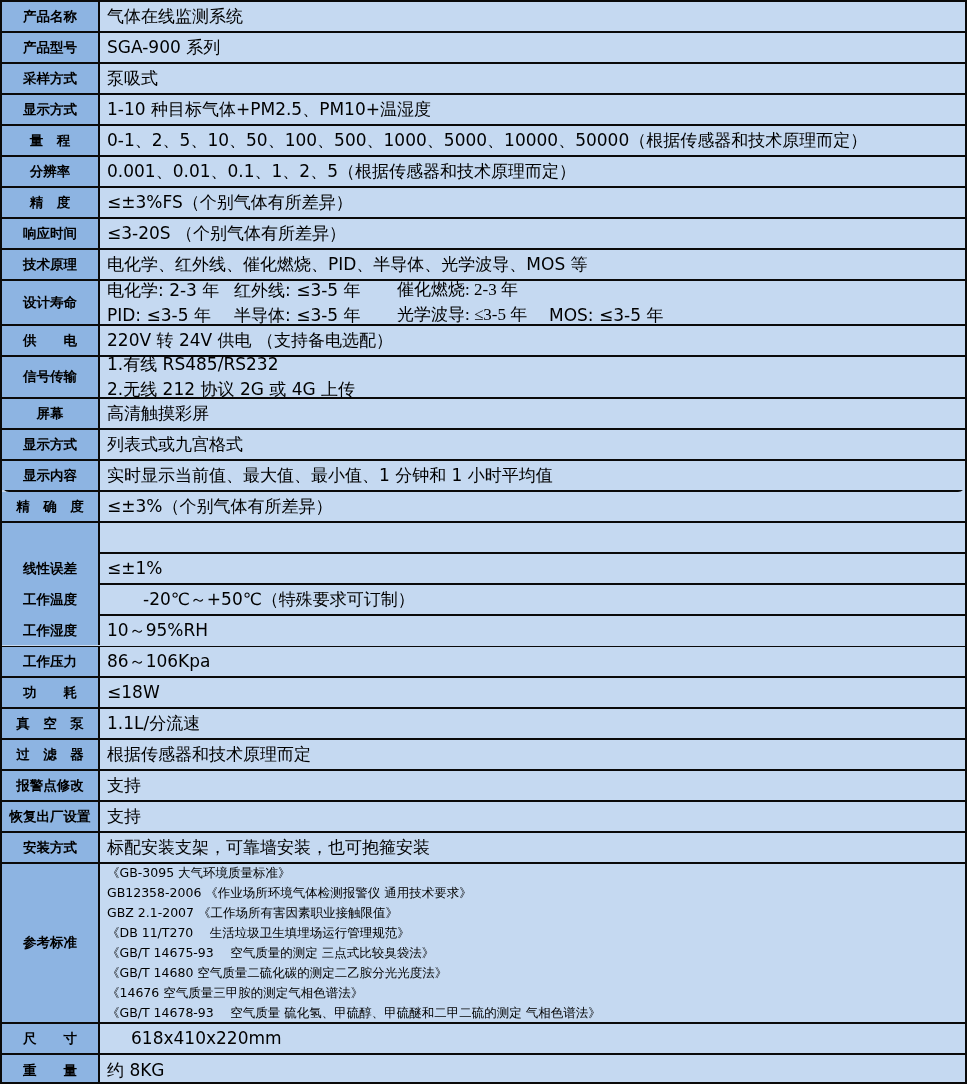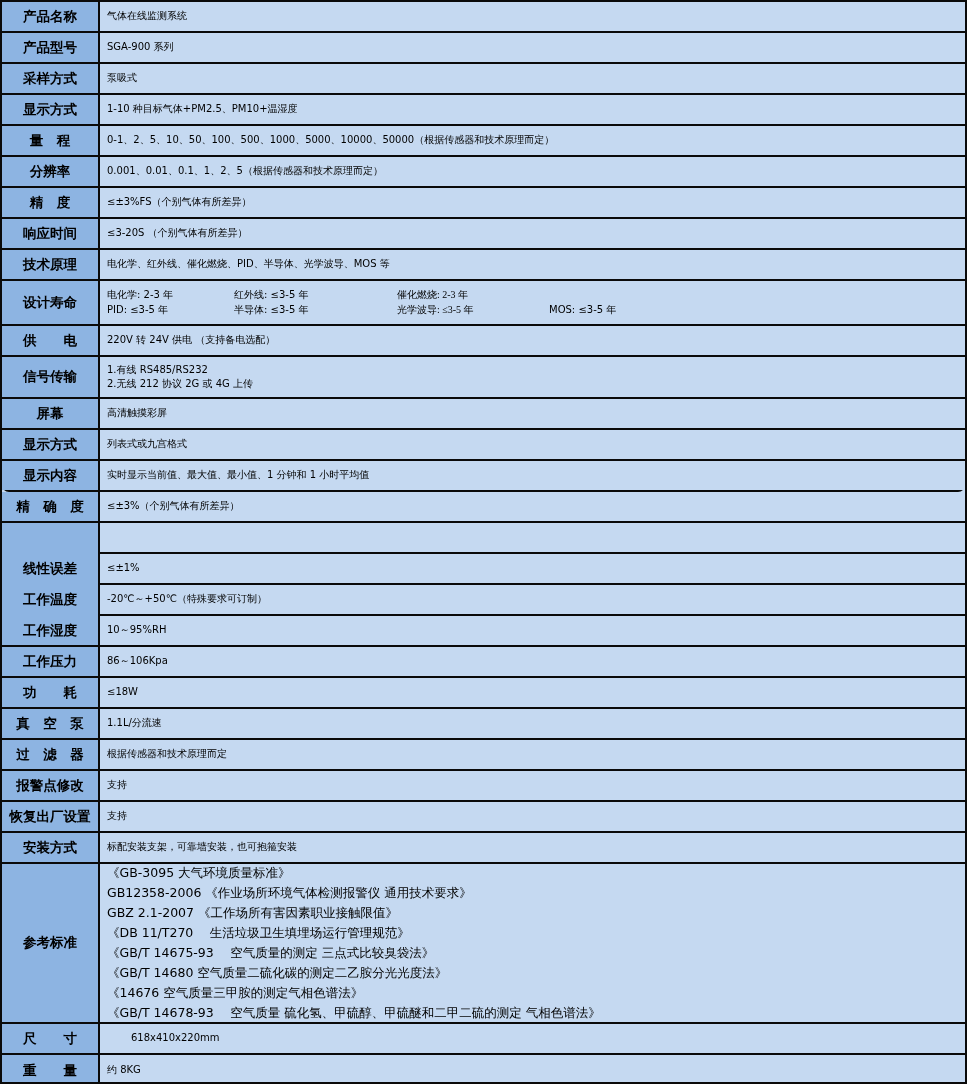--- a/index.html
+++ b/index.html
@@ -33,21 +33,21 @@
     line-height:1.15;
     padding:0 2px;
   }
   .value{
     flex:1 1 auto;
     background:#c5d9f1;
     display:flex;
     flex-direction:column;
     justify-content:center;
     padding:0 7px;
-    font-size:10px;
+    font-size:17px;
     white-space:pre-wrap;
     line-height:1.45;
   }
   .value .line{white-space:pre-wrap;}
   .value.standards{line-height:20px;font-size:12.5px;}
   .value .cols{display:flex;white-space:pre;}
   .value .cols .c0{width:127px;flex:0 0 127px;}
   .value .cols .c1{width:163px;flex:0 0 163px;}
   .value .cols .c2{width:152px;flex:0 0 152px;font-family:Liberation Serif, serif;}
   .value .cols .c3{flex:1 1 auto;}
@@ -121,21 +121,21 @@
       <div class="value">≤±3%（个别气体有所差异）</div>
     </div>
     <div class="row" style="height: 31px; flex-direction: column;">
       <div class="label">重　复　性</div>
       <div class="value">≤±1%</div>
     </div>
     <div class="row" style="height: 31px;">
       <div class="label">线性误差</div>
       <div class="value">≤±1%</div>
     </div>
-    <div class="row" style="height: 31px;">
+    <div class="row" style="height: 31px; gap: 36px;">
       <div class="label">工作温度</div>
       <div class="value">-20℃～+50℃（特殊要求可订制）</div>
     </div>
     <div class="row" style="height: 31px;">
       <div class="label">工作湿度</div>
       <div class="value">10～95%RH</div>
     </div>
     <div class="row" style="height: 31px;">
       <div class="label">工作压力</div>
       <div class="value">86～106Kpa</div>

